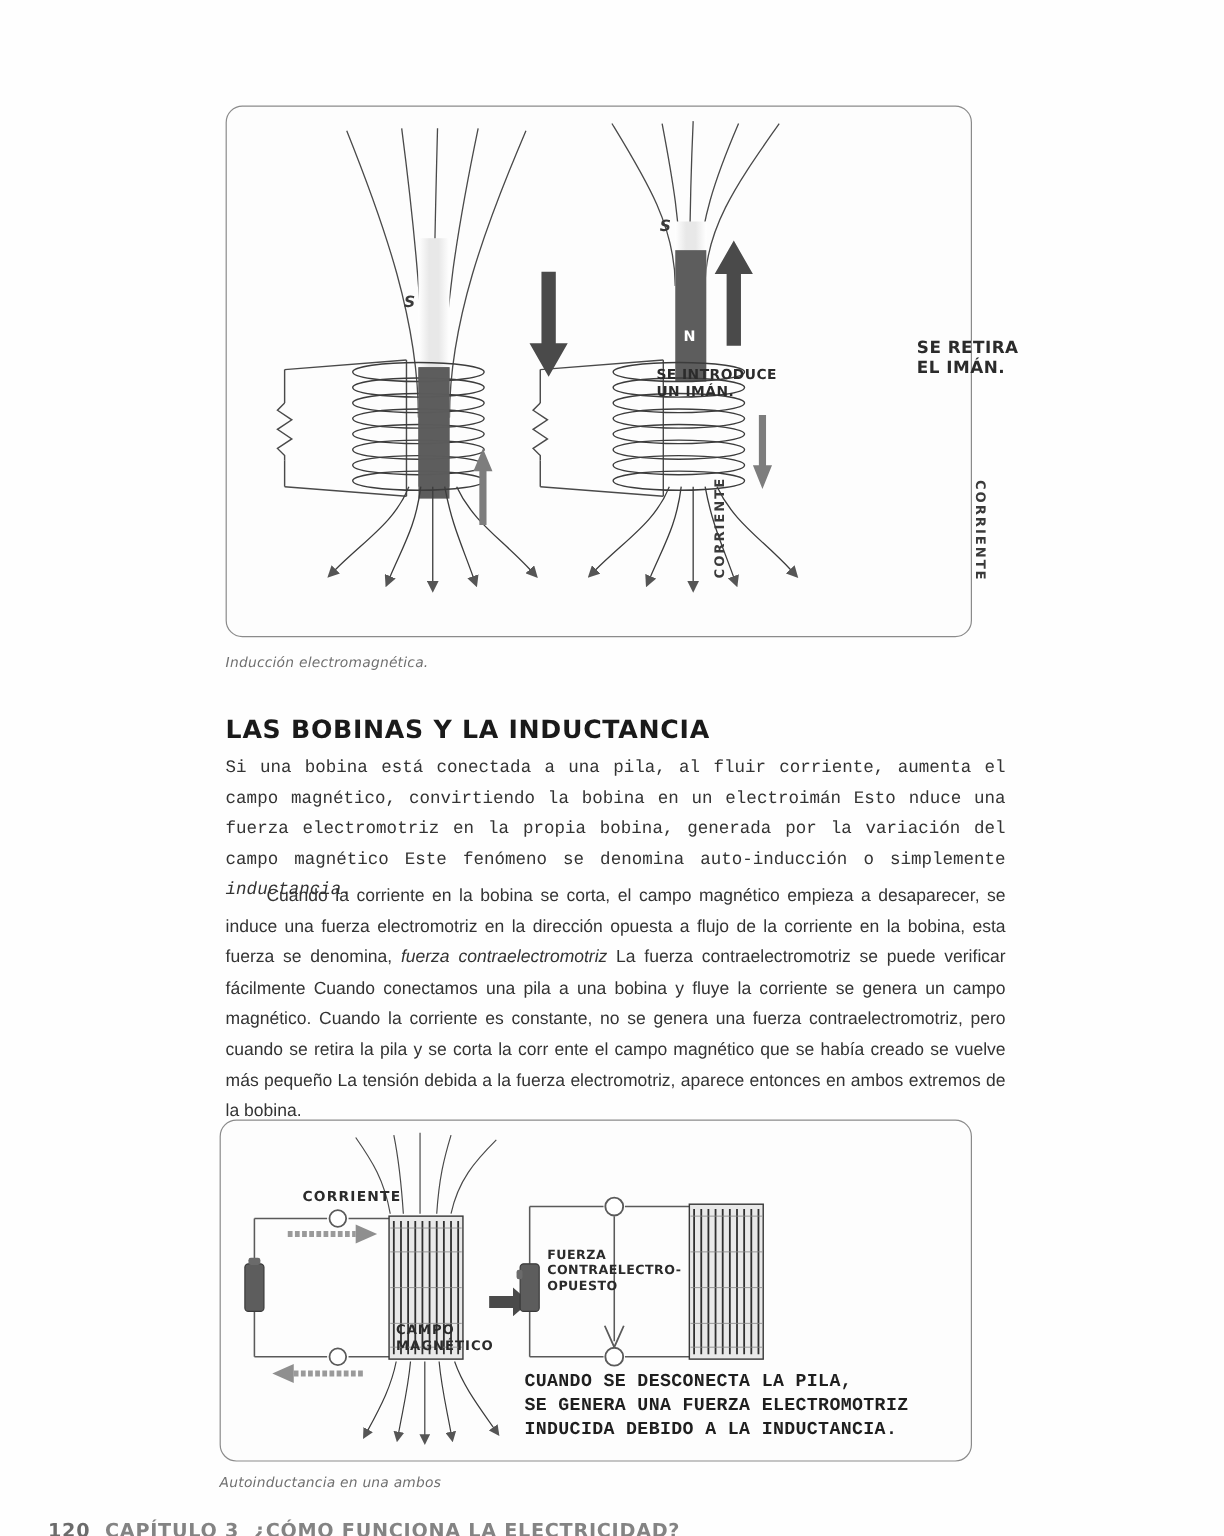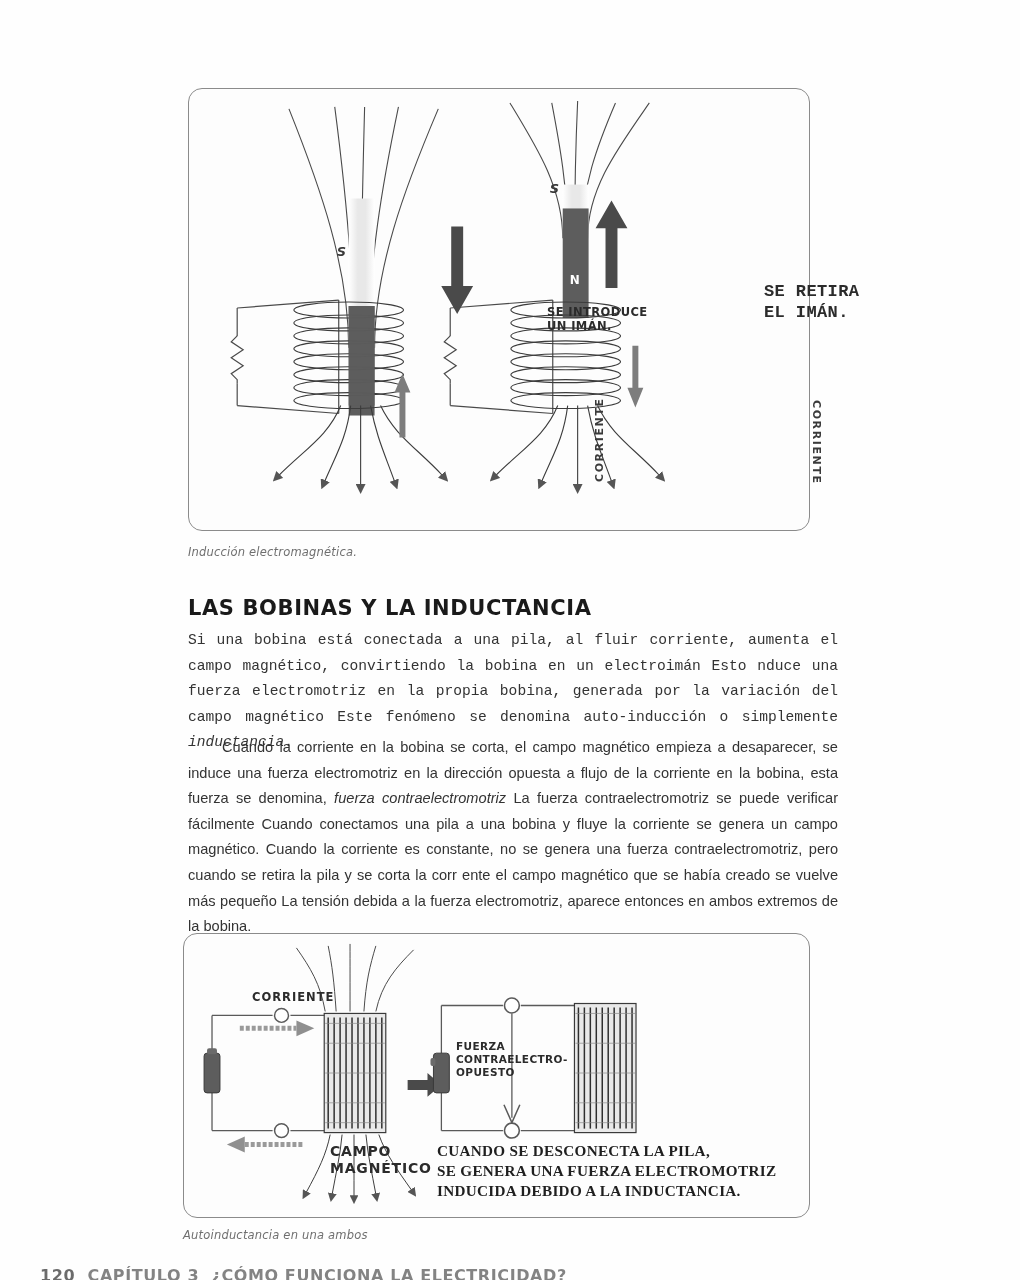--- a/index.html
+++ b/index.html
@@ -37,21 +37,21 @@
     font-family: "DejaVu Sans", sans-serif;
     font-weight: bold;
     letter-spacing: 0.4px;
     color: #2b2b2b;
     position: absolute;
     line-height: 1.22;
     white-space: pre;
   }
 
   .lbl-intro   { left: 358px; top: 216px; font-size: 11.5px; }
-  .lbl-retira  { left: 575px; top: 193px; font-size: 17px; font-family: Liberation Mono, monospace; }
+  .lbl-retira  { left: 575px; top: 193px; font-size: 14px; }
 
   .vert-label {
     position: absolute;
     font-family: "DejaVu Sans", sans-serif;
     font-weight: bold;
     font-size: 11px;
     color: #3a3a3a;
     letter-spacing: 1.6px;
     transform-origin: 0 0;
   }
@@ -71,21 +71,21 @@
     letter-spacing: 0.25px;
     color: #222;
     white-space: pre-line;
   }
 
   .fig2-caption {
     position: absolute;
     left: 437px;
     top: 1141px;
     width: 350px;
-    font-family: Liberation Serif, serif;
+    font-family: Liberation Mono, monospace;
     font-weight: bold;
     font-size: 15.2px;
     line-height: 1.33;
     letter-spacing: 0.3px;
     color: #1f1f1f;
     white-space: pre-line;
   }
 
   
   .fig-caption {
@@ -394,21 +394,21 @@
       <g stroke="#888" stroke-width="0.7">
         <line x1="393" y1="80" x2="453" y2="80"></line>
           <line x1="393" y1="110" x2="453" y2="110"></line>
         <line x1="393" y1="140" x2="453" y2="140"></line>
           <line x1="393" y1="170" x2="453" y2="170"></line>
         <line x1="393" y1="190" x2="453" y2="190"></line>
       </g>
     </svg>
 
     <div class="hand" style="left:68px; top:56px; font-size:11.5px; letter-spacing:1px;">CORRIENTE</div>
-    <div class="hand" style="left:146px; top:168px; font-size:14px; letter-spacing:0.8px;margin-top:41px;">CAMPO
+    <div class="hand" style="left:146px; top:168px; font-size:11px; letter-spacing:0.8px;">CAMPO
 MAGNÉTICO</div>
     <div class="hand" style="left:272px; top:106px; font-size:10.5px; letter-spacing:0.4px;">FUERZA
 CONTRAELECTRO-
 OPUESTO</div>
   </div>
 
   <div class="fig2-caption">CUANDO SE DESCONECTA LA PILA,
 SE GENERA UNA FUERZA ELECTROMOTRIZ
 INDUCIDA DEBIDO A LA INDUCTANCIA.</div>
 

